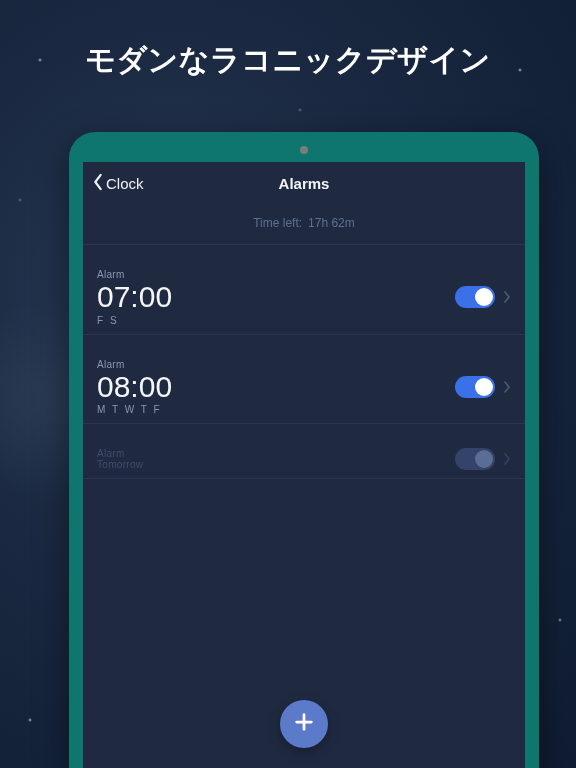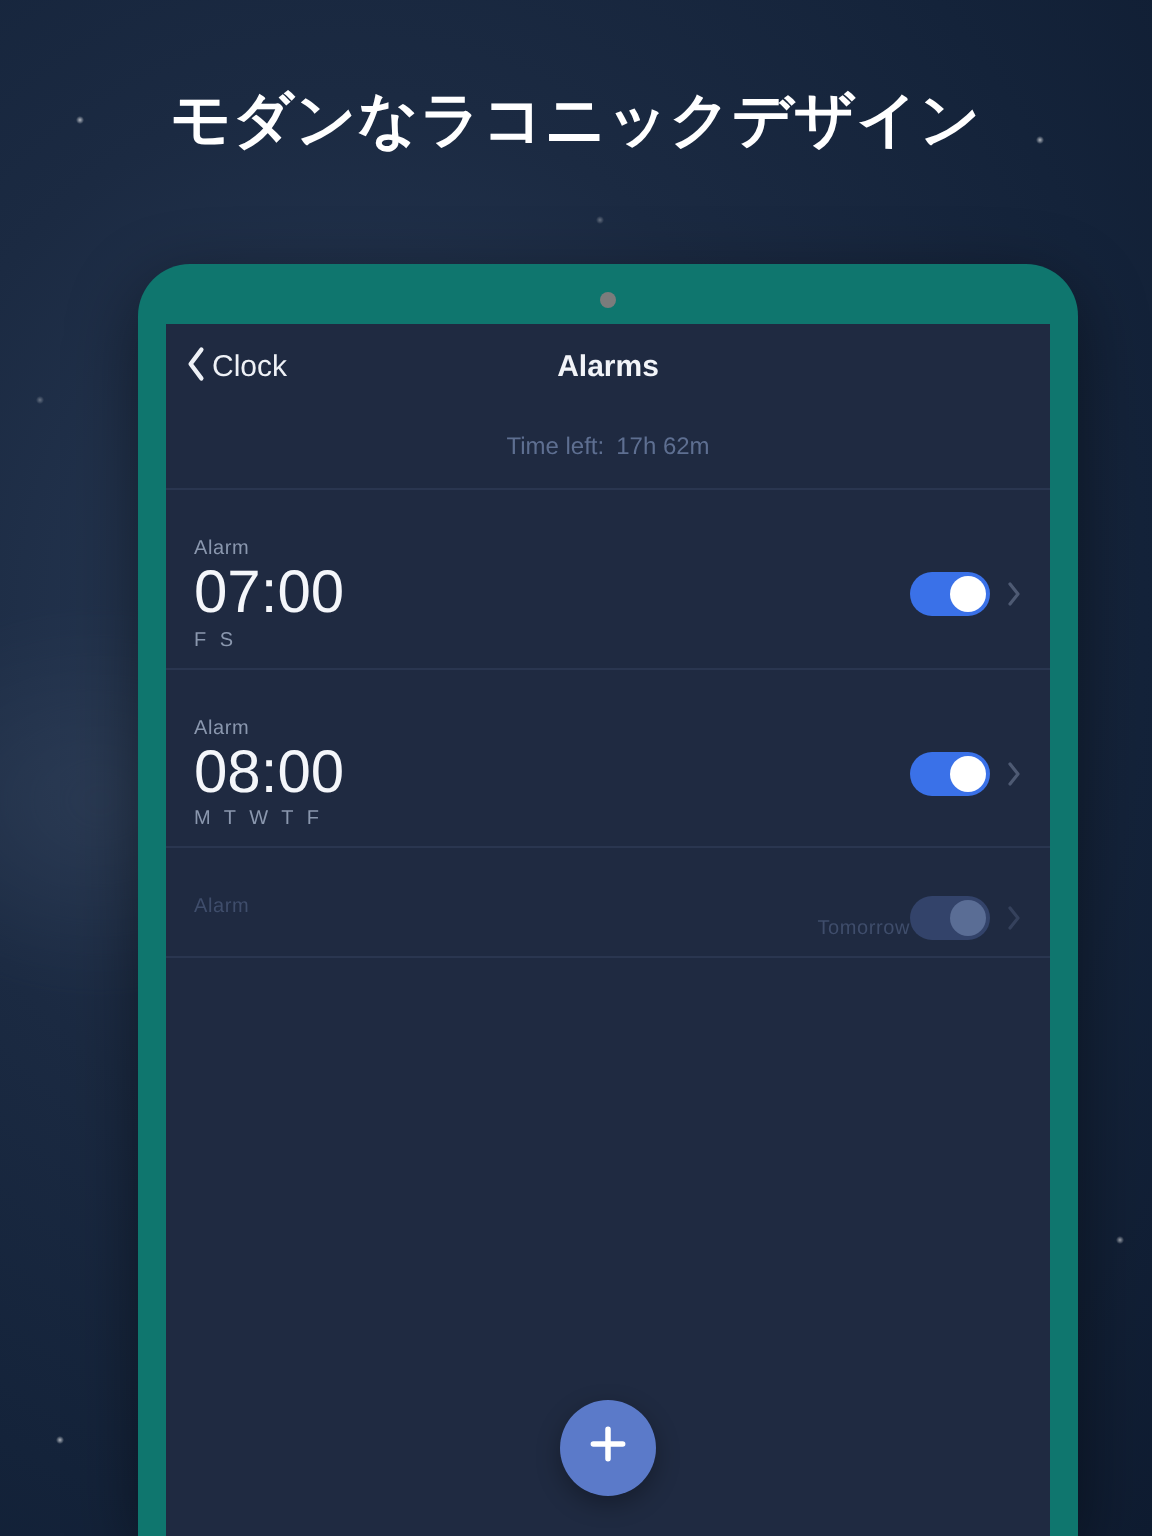--- a/index.html
+++ b/index.html
@@ -103,21 +103,21 @@
     padding: 24px 14px 8px 14px;
     border-bottom: 1px solid #2a3650;
     display: flex;
     align-items: center;
   }
   .alarm-row:first-of-type { border-top: 1px solid #2a3650; }
   .alarm-text { flex: 1; }
   .row-label { font-size: 10px; color: #8a97ae; letter-spacing: 0.3px; }
   .row-time { font-size: 30px; color: #f4f6fa; font-weight: 300; line-height: 1.15; }
   .row-sub { font-size: 10px; color: #8a97ae; letter-spacing: 2px; }
-  .row-sub.word { letter-spacing: 0.3px; text-align: right; }
+  .row-sub.word { letter-spacing: 0.3px; }
   .alarm-row.inactive .row-label,
   .alarm-row.inactive .row-sub { color: #3f4d6b; }
   .alarm-row.inactive .row-time { color: #4a597a; }
 
   .toggle {
     width: 40px; height: 22px; border-radius: 11px;
     background: #3a71e8; position: relative;
     cursor: pointer;
     flex-shrink:0;
   }

